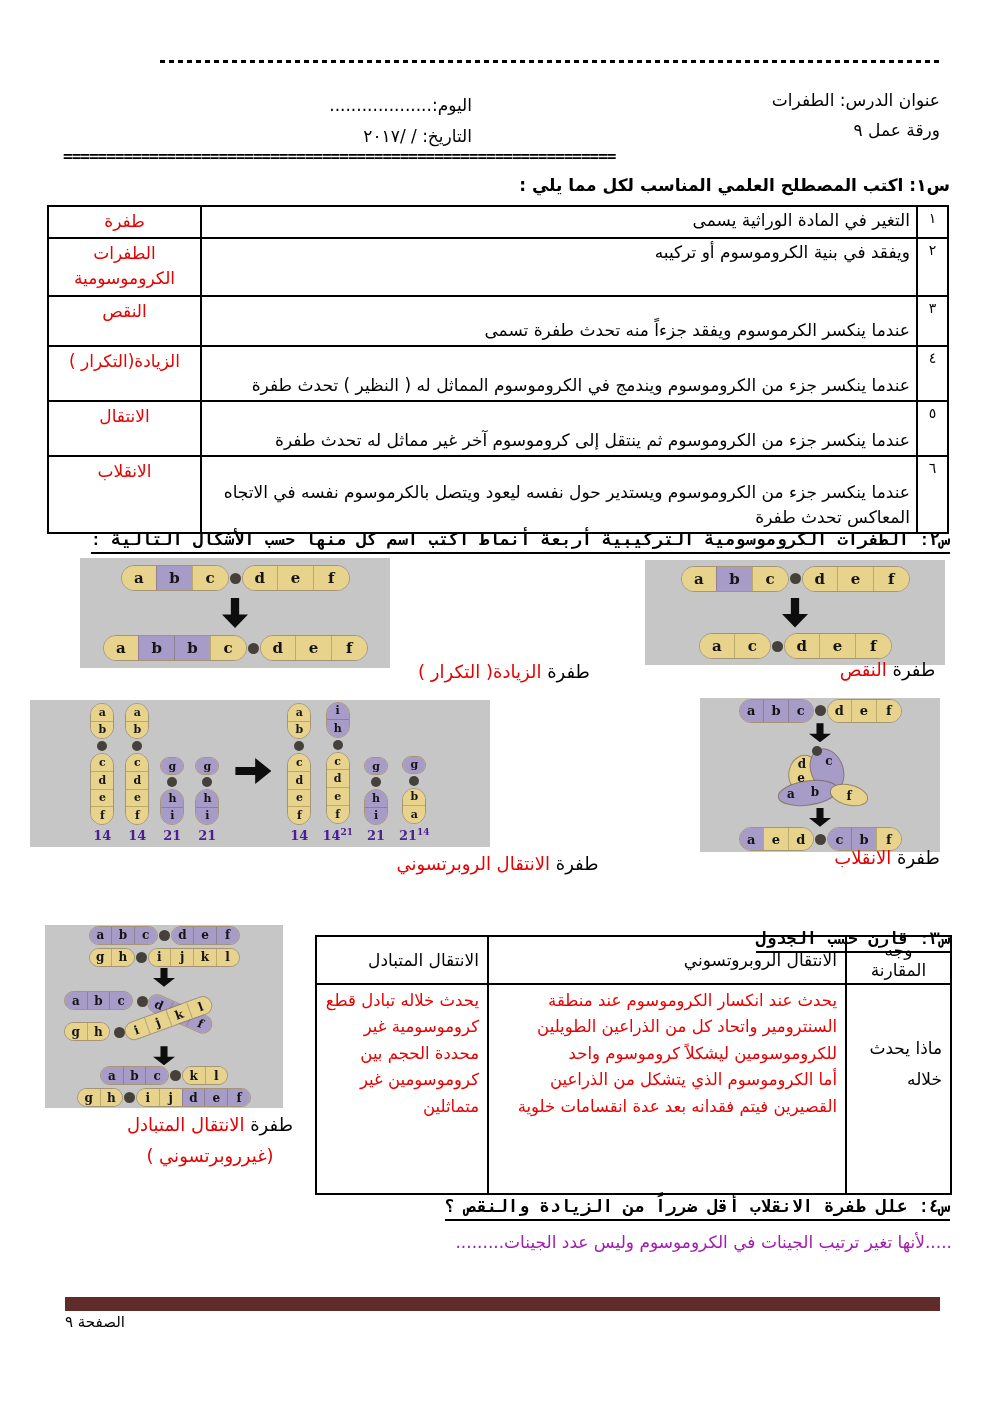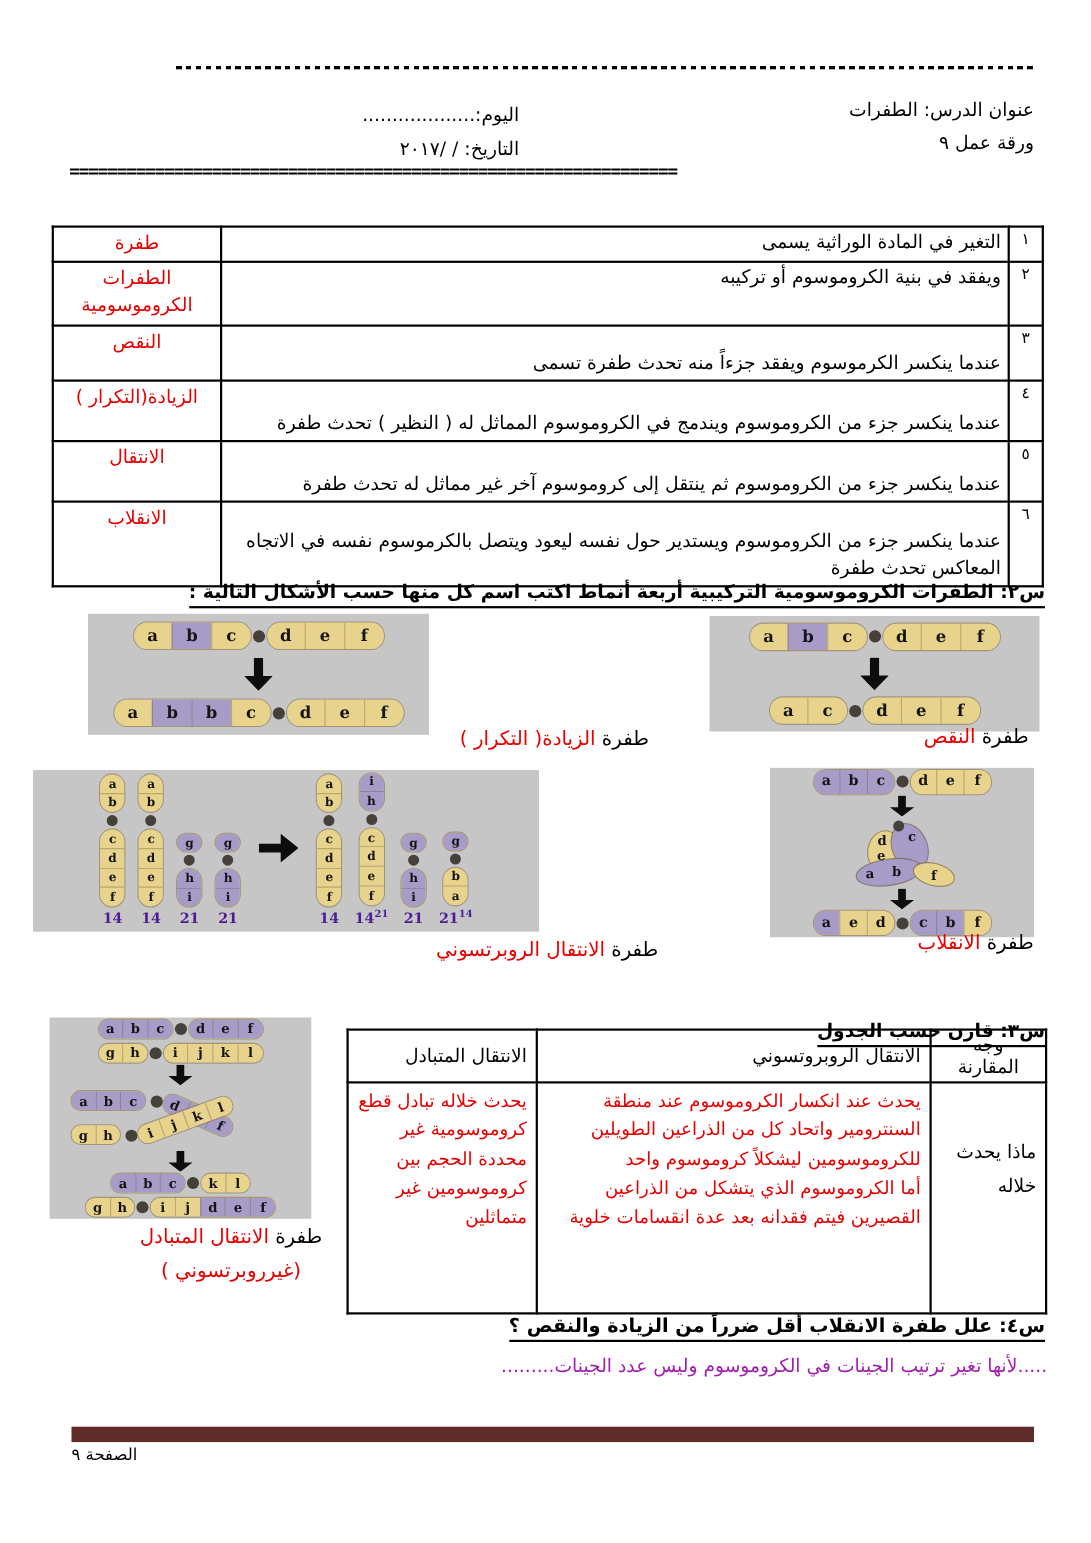--- a/index.html
+++ b/index.html
@@ -1,20 +1,20 @@
 <!DOCTYPE html>
 <html lang="ar"><head>
 <meta charset="utf-8">
 <style>
   html,body{margin:0;padding:0;background:#ffffff;}
   .page{position:relative;width:992px;height:1403px;background:#fff;overflow:hidden;
         font-family:"DejaVu Sans",sans-serif;direction:rtl;color:#000;}
   .abs{position:absolute;}
   .red{color:#e60000;}
-  .uline{border-bottom:2.5px solid #000;padding-bottom:2px;display:inline-block;}
+  .uline{border-bottom:2.5px solid #000;padding-bottom:2px;display:inline-block;font-family:Liberation Mono, monospace;}
 
   
   .dash-line{left:160px;top:60px;width:780px;height:3px;
              background:repeating-linear-gradient(90deg,#000 0 5px,transparent 5px 9px);}
   .hdr-right{right:52px;top:86px;text-align:right;font-size:17px;line-height:1.75;}
   .hdr-left{left:140px;top:90px;width:332px;text-align:right;font-size:17px;line-height:1.8;}
   .equals{left:63px;top:146px;width:877px;height:20px;overflow:hidden;white-space:nowrap;
           font-family:"DejaVu Sans Mono",monospace;font-weight:bold;font-size:16px;letter-spacing:-1px;direction:ltr;}
 
   
@@ -92,20 +92,21 @@
   <div class="abs hdr-right">
     <div>عنوان الدرس: الطفرات</div>
     <div>ورقة عمل ٩</div>
   </div>
   <div class="abs hdr-left">
     <div>اليوم:...................</div>
     <div>التاريخ:      /     /٢٠١٧</div>
   </div>
   <div class="abs equals">================================================================</div>
 
+  <div class="abs q1-title">س١: اكتب المصطلح العلمي المناسب لكل مما يلي  :</div>
   <table class="abs q1-table">
     <colgroup>
         <col style="width:31px">
         <col style="width:716px">
         <col style="width:153px">
       </colgroup>
     <tbody>
       <tr style="height:27px">
         <td class="num">١</td>
         <td class="desc vtop">التغير في المادة الوراثية يسمى</td>

